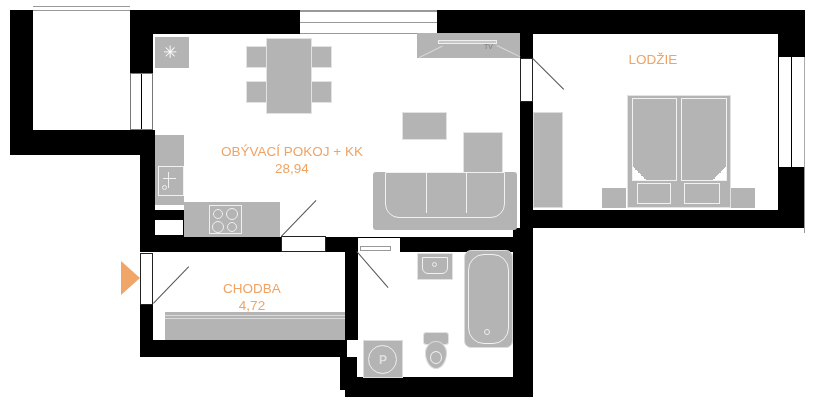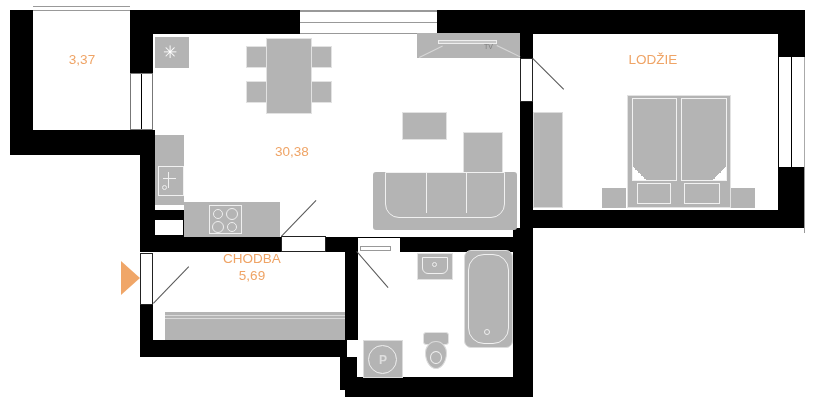--- a/index.html
+++ b/index.html
@@ -149,28 +149,28 @@
   <div class="fur furb" style="left:423px;top:332px;width:26px;height:13px;border-radius:3px"></div>
   <div class="fur" style="left:425px;top:341px;width:22px;height:28px;border:1px solid #dcdcdc;border-radius:50% 50% 50% 50% / 42% 42% 58% 58%">
     <div class="circ" style="left:4px;top:9px;width:12px;height:13px;border-color:#f1f1f1"></div>
   </div>
   <div class="fur" style="left:363px;top:340px;width:40px;height:38px;border:1px solid #dcdcdc">
     <div class="circ" style="left:4px;top:4px;width:29px;height:29px;border-width:1.5px"></div>
     <span class="ptxt" style="left:15px;top:12px">P</span>
   </div>
 
   <div class="label" style="left:32px;top:52px;width:100px">
-    <span>3,37</span>
   </div>
   <div class="label" style="left:212px;top:144px;width:160px">
-    <span>30,38</span>
+    <span>OBÝVACÍ POKOJ + KK</span>
+    <span>28,94</span>
   </div>
   <div class="label" style="left:593px;top:52px;width:120px">
     <span>LODŽIE</span>
   </div>
-  <div class="label" style="left:192px;top:251px;width:120px">
+  <div class="label" style="left:192px;top:281px;width:120px">
     <span>CHODBA</span>
-    <span>5,69</span>
+    <span>4,72</span>
   </div>
   <div class="label" style="left:367px;top:290px;width:120px">
   </div>
 
 </div>
 
 </body></html>

